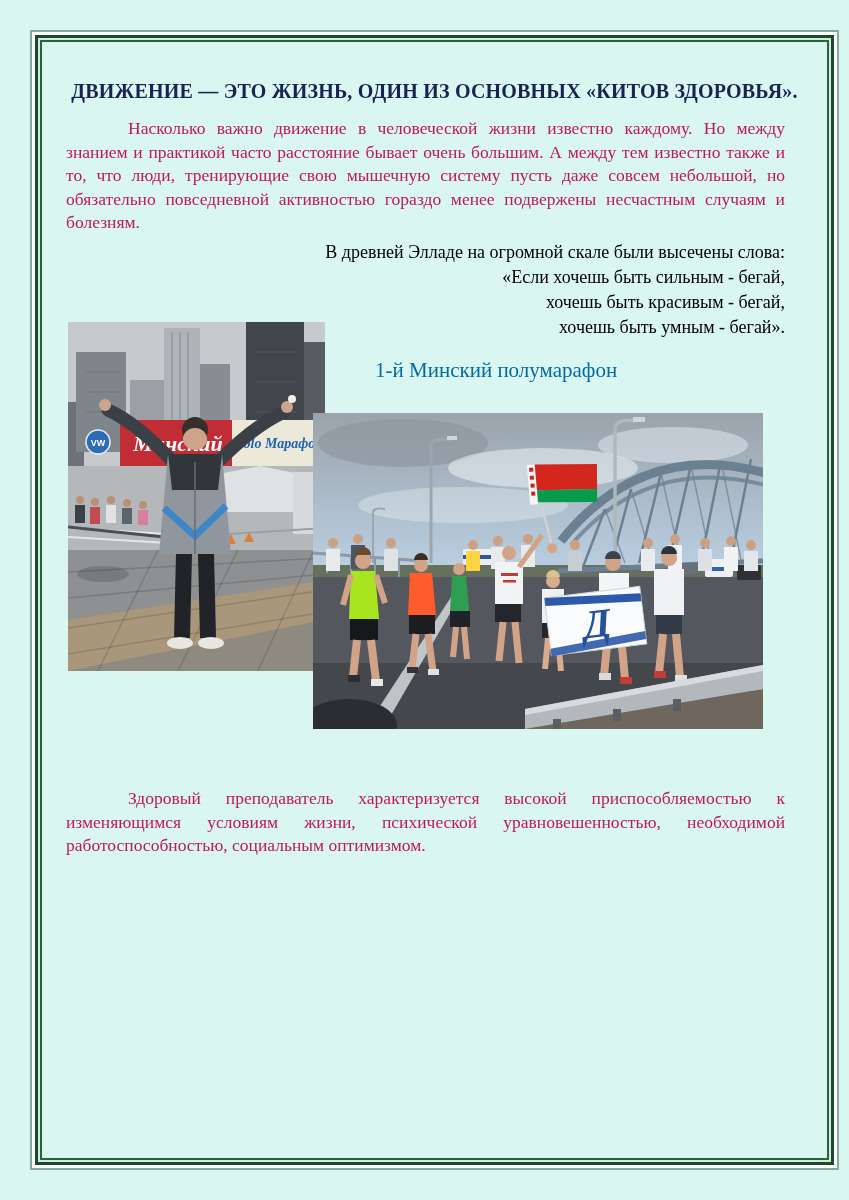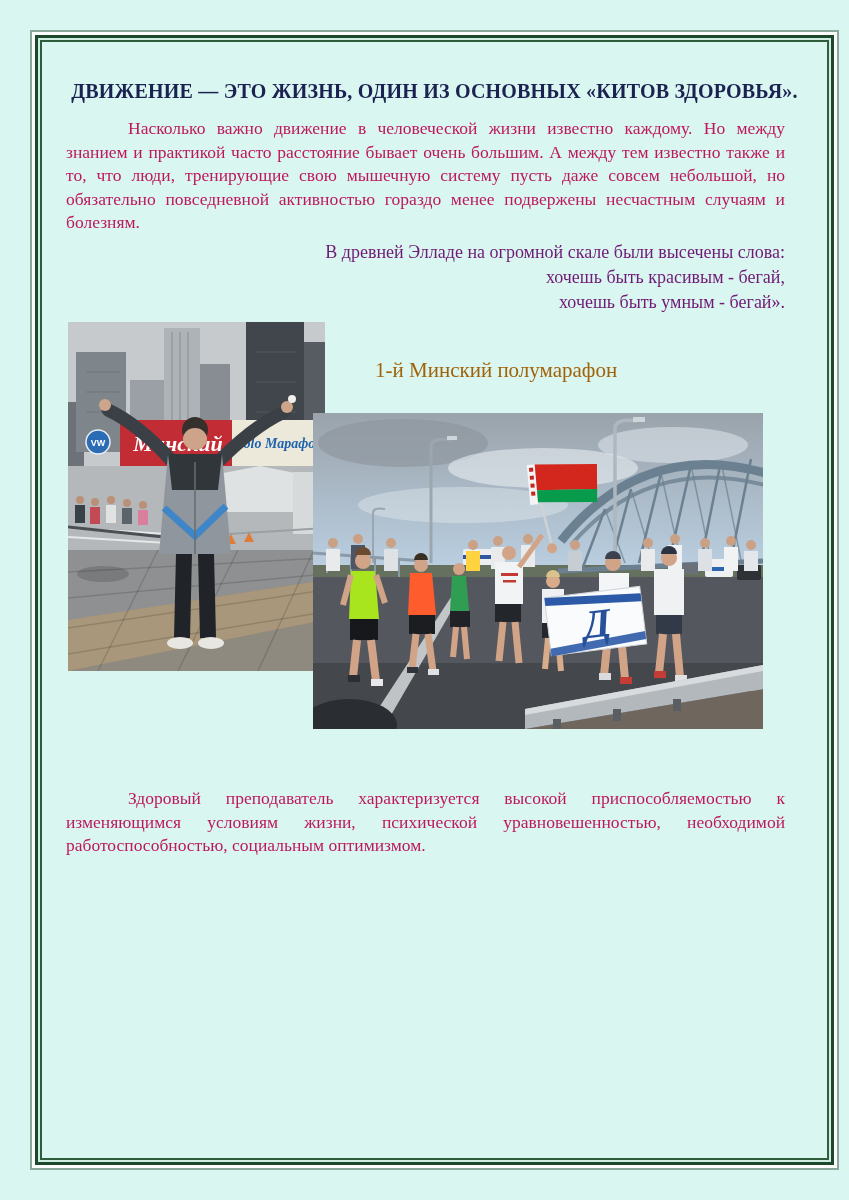--- a/index.html
+++ b/index.html
@@ -24,24 +24,24 @@
   }
   .para{
     position:absolute;left:66px;width:719px;
     font-size:17.5px;line-height:23.5px;color:#be185d;
     text-align:justify;text-indent:62px;
   }
   .para-1{top:117px;}
   .para-2{top:787px;}
   .quote{
     position:absolute;left:66px;width:719px;top:240px;
-    font-size:18px;line-height:25px;color:#701a75;text-align:right;
+    font-size:18px;line-height:25px;color:#000000;text-align:right;
   }
   .caption{
-    position:absolute;white-space:nowrap;color:#a16207;font-size:21px;
+    position:absolute;white-space:nowrap;color:#0369a1;font-size:21px;
   }
   .caption-1{left:375px;top:358px;}
   .caption-2{left:357px;top:749px;}
 
   .photo{position:absolute;display:block;}
   .photo-1{left:68px;top:322px;z-index:1;}
   .photo-2{left:313px;top:413px;z-index:2;}
 </style>
 </head>
 <body>
@@ -57,20 +57,21 @@
       </div>
     </div>
   </div>
 
   <div class="doc-title">ДВИЖЕНИЕ — ЭТО ЖИЗНЬ, ОДИН ИЗ ОСНОВНЫХ «КИТОВ ЗДОРОВЬЯ».</div>
 
   <div class="para para-1">Насколько важно движение в человеческой жизни известно каждому. Но между знанием и практикой часто расстояние бывает очень большим. А между тем известно также и то, что люди, тренирующие свою мышечную систему пусть даже совсем небольшой, но обязательно повседневной активностью гораздо менее подвержены несчастным случаям и болезням.</div>
 
   <div class="quote">
     <div>В древней Элладе на огромной скале были высечены слова:</div>
+    <div>«Если хочешь быть сильным - бегай,</div>
     <div>хочешь быть красивым - бегай,</div>
     <div>хочешь быть умным - бегай».</div>
   </div>
 
   <div class="caption caption-1">1-й Минский полумарафон</div>
 
   <svg class="photo photo-1" width="257" height="349" viewBox="0 0 257 349">
 
     <rect x="0" y="0" width="257" height="160" fill="#c6cacd"></rect>
 

